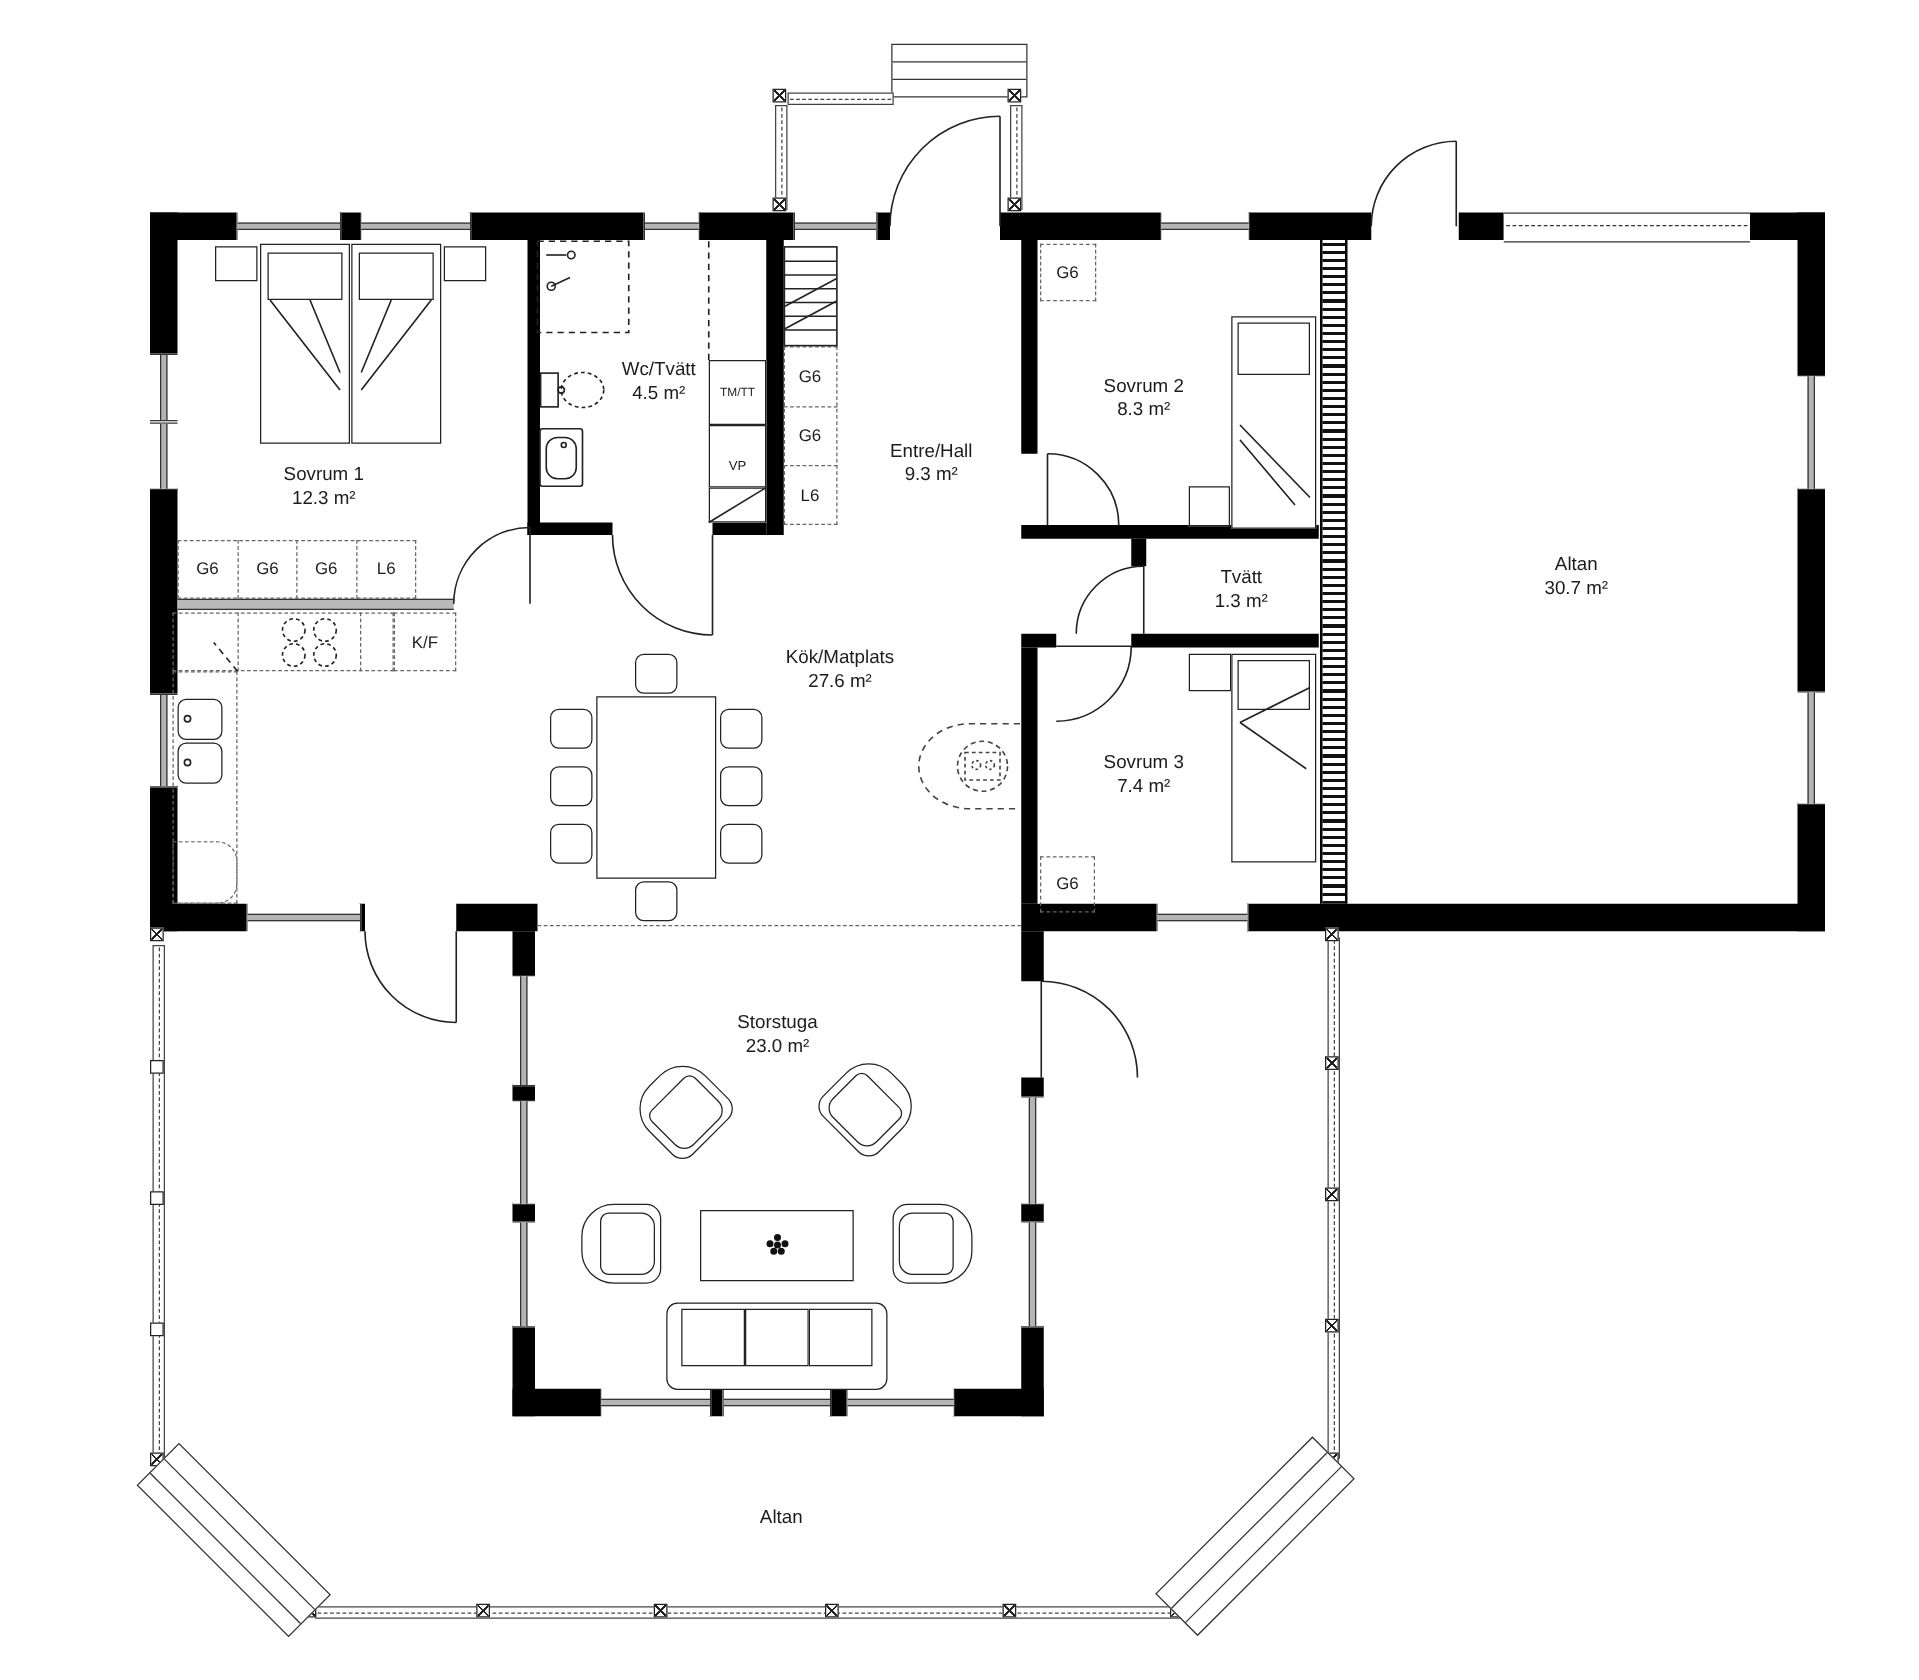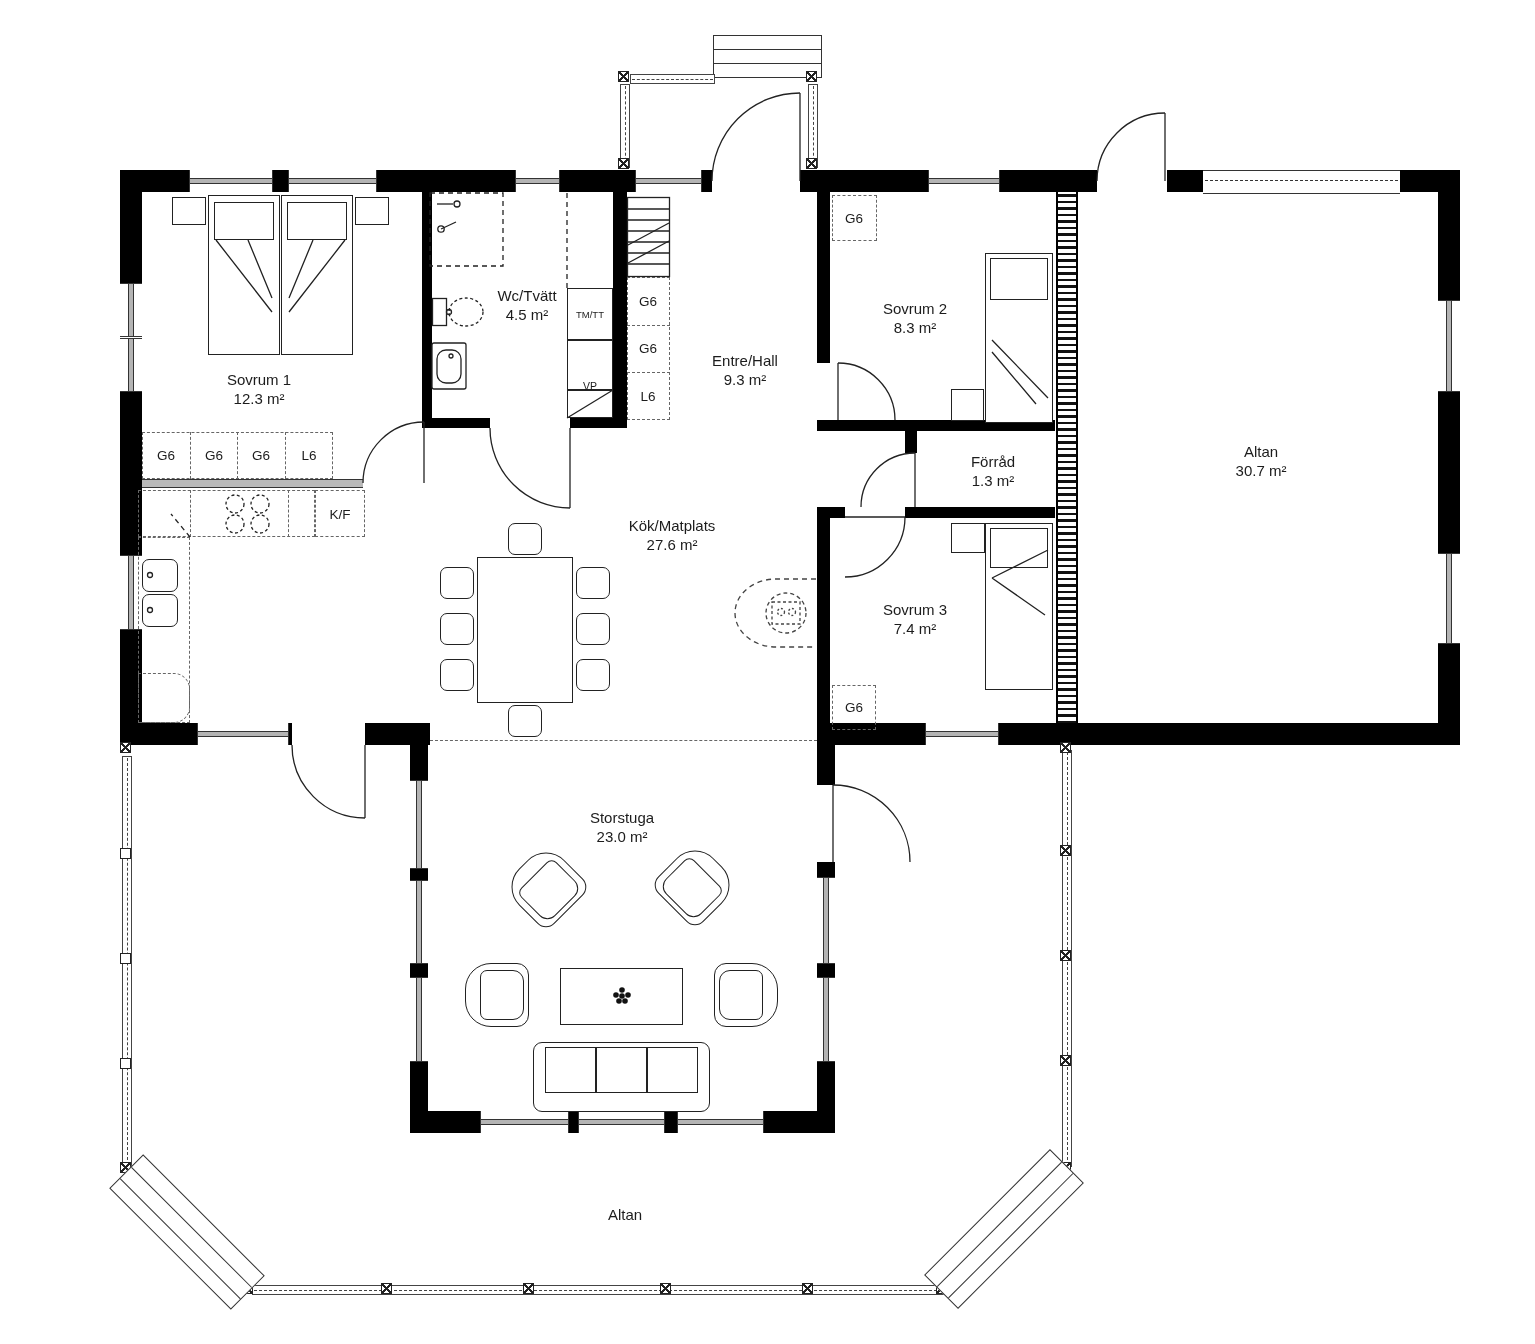--- a/index.html
+++ b/index.html
@@ -349,21 +349,21 @@
   </div>
   <div class="room-label" style="left:745px;top:371px">
     <div>Entre/Hall</div>
     <div>9.3 m²</div>
   </div>
   <div class="room-label" style="left:915px;top:319px">
     <div>Sovrum 2</div>
     <div>8.3 m²</div>
   </div>
   <div class="room-label" style="left:993px;top:472px">
-    <div>Förråd</div>
+    <div>Tvätt</div>
     <div>1.3 m²</div>
   </div>
   <div class="room-label" style="left:915px;top:620px">
     <div>Sovrum 3</div>
     <div>7.4 m²</div>
   </div>
   <div class="room-label" style="left:672px;top:536px">
     <div>Kök/Matplats</div>
     <div>27.6 m²</div>
   </div>
@@ -383,15 +383,15 @@
   <div class="code-label" style="left:214px;top:455px">G6</div>
   <div class="code-label" style="left:261px;top:455px">G6</div>
   <div class="code-label" style="left:309px;top:455px">L6</div>
   <div class="code-label" style="left:648px;top:301px">G6</div>
   <div class="code-label" style="left:648px;top:348px">G6</div>
   <div class="code-label" style="left:648px;top:396px">L6</div>
   <div class="code-label" style="left:854px;top:218px">G6</div>
   <div class="code-label" style="left:854px;top:707px">G6</div>
   <div class="code-label" style="left:340px;top:514px">K/F</div>
   <div class="tiny-label" style="left:590px;top:314px">TM/TT</div>
-  <div class="tiny-label" style="left:590px;top:386px;font-size:10.5px">VP</div>
+  <div class="tiny-label" style="left:590px;top:373px;font-size:10.5px">VP</div>
 
 </div>
 
 </body></html>

